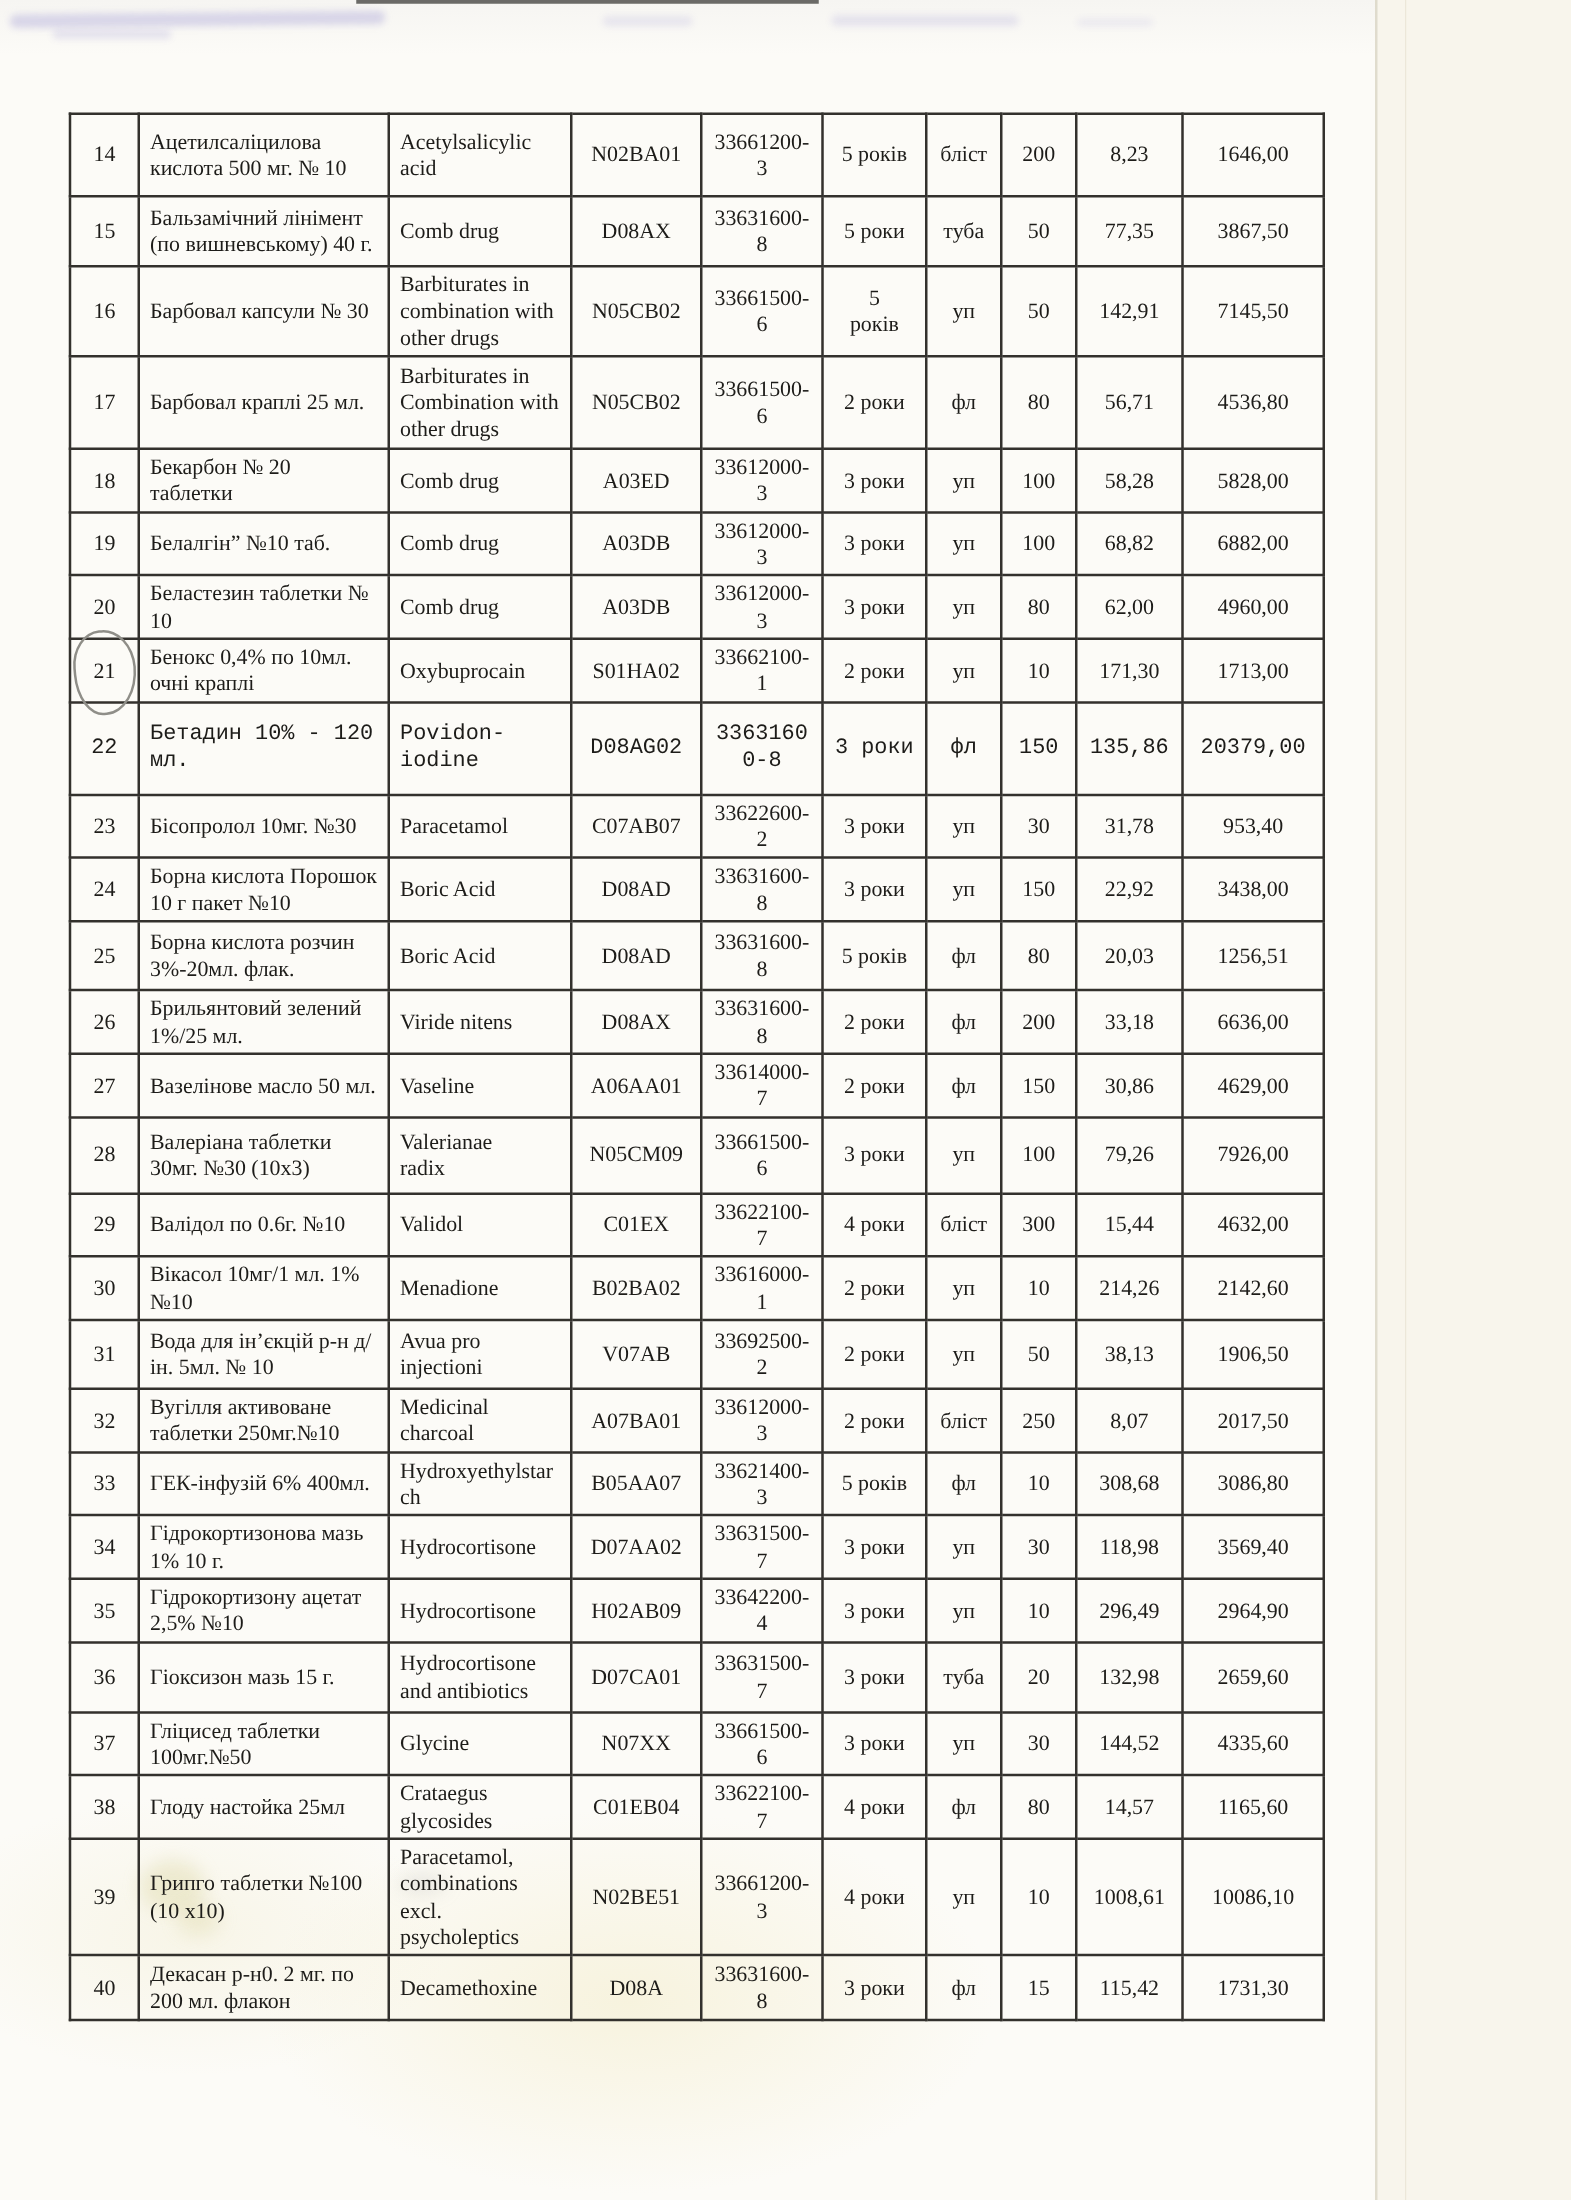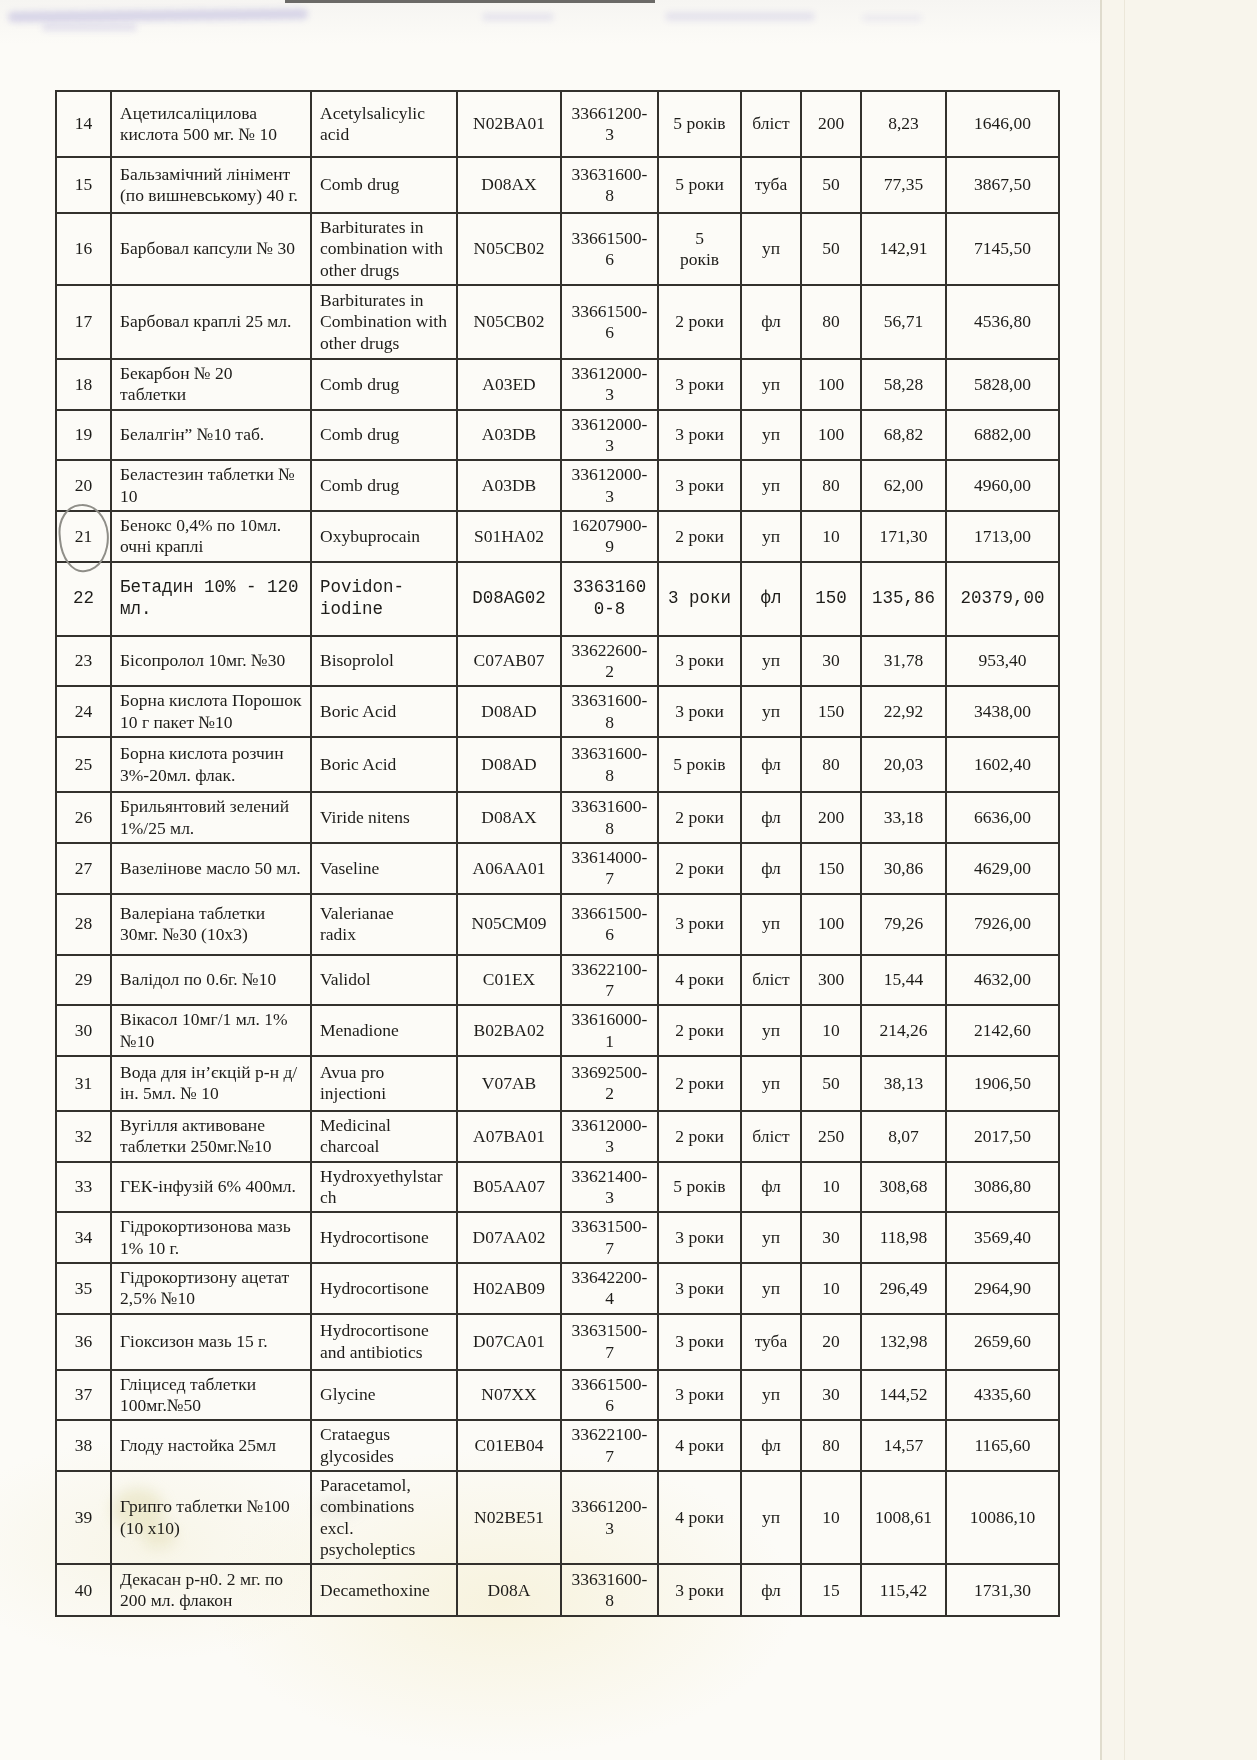--- a/index.html
+++ b/index.html
@@ -179,21 +179,21 @@
         <td class="col-pack"><span>уп</span></td>
         <td class="col-qty"><span>80</span></td>
         <td class="col-price"><span>62,00</span></td>
         <td class="col-total"><span>4960,00</span></td>
       </tr>
       <tr style="height: 50px;">
         <td class="col-num circled-cell"><span>21</span><span class="hand-circle"></span></td>
         <td class="col-name"><span>Бенокс 0,4% по 10мл. очні краплі</span></td>
         <td class="col-en"><span>Oxybuprocain</span></td>
         <td class="col-atc"><span>S01HA02</span></td>
-        <td class="col-code"><span>16207900-9</span></td>
+        <td class="col-code"><span>33662100-1</span></td>
         <td class="col-term"><span>2 роки</span></td>
         <td class="col-pack"><span>уп</span></td>
         <td class="col-qty"><span>10</span></td>
         <td class="col-price"><span>171,30</span></td>
         <td class="col-total"><span>1713,00</span></td>
       </tr>
       <tr style="height: 74px; font-family: Liberation Mono, monospace;">
         <td class="col-num"><span>22</span></td>
         <td class="col-name"><span>Бетадин 10% - 120 мл.</span></td>
         <td class="col-en"><span>Povidon-iodine</span></td>
@@ -201,21 +201,21 @@
         <td class="col-code"><span>33631600-8</span></td>
         <td class="col-term"><span>3 роки</span></td>
         <td class="col-pack"><span>фл</span></td>
         <td class="col-qty"><span>150</span></td>
         <td class="col-price"><span>135,86</span></td>
         <td class="col-total"><span>20379,00</span></td>
       </tr>
       <tr style="height: 32px;">
         <td class="col-num"><span>23</span></td>
         <td class="col-name"><span>Бісопролол 10мг. №30</span></td>
-        <td class="col-en"><span>Bisoprolol</span></td>
+        <td class="col-en"><span>Paracetamol</span></td>
         <td class="col-atc"><span>C07AB07</span></td>
         <td class="col-code"><span>33622600-2</span></td>
         <td class="col-term"><span>3 роки</span></td>
         <td class="col-pack"><span>уп</span></td>
         <td class="col-qty"><span>30</span></td>
         <td class="col-price"><span>31,78</span></td>
         <td class="col-total"><span>953,40</span></td>
       </tr>
       <tr style="height: 45px;">
         <td class="col-num"><span>24</span></td>
@@ -232,21 +232,21 @@
       <tr style="height: 55px; padding-left: 31px;">
         <td class="col-num"><span>25</span></td>
         <td class="col-name"><span>Борна кислота розчин 3%-20мл.  флак.</span></td>
         <td class="col-en"><span>Boric Acid</span></td>
         <td class="col-atc"><span>D08AD</span></td>
         <td class="col-code"><span>33631600-8</span></td>
         <td class="col-term"><span>5 років</span></td>
         <td class="col-pack"><span>фл</span></td>
         <td class="col-qty"><span>80</span></td>
         <td class="col-price"><span>20,03</span></td>
-        <td class="col-total"><span>1602,40</span></td>
+        <td class="col-total"><span>1256,51</span></td>
       </tr>
       <tr style="height: 45px;">
         <td class="col-num"><span>26</span></td>
         <td class="col-name"><span>Брильянтовий зелений 1%/25 мл.</span></td>
         <td class="col-en"><span>Viride nitens</span></td>
         <td class="col-atc"><span>D08AX</span></td>
         <td class="col-code"><span>33631600-8</span></td>
         <td class="col-term"><span>2 роки</span></td>
         <td class="col-pack"><span>фл</span></td>
         <td class="col-qty"><span>200</span></td>

